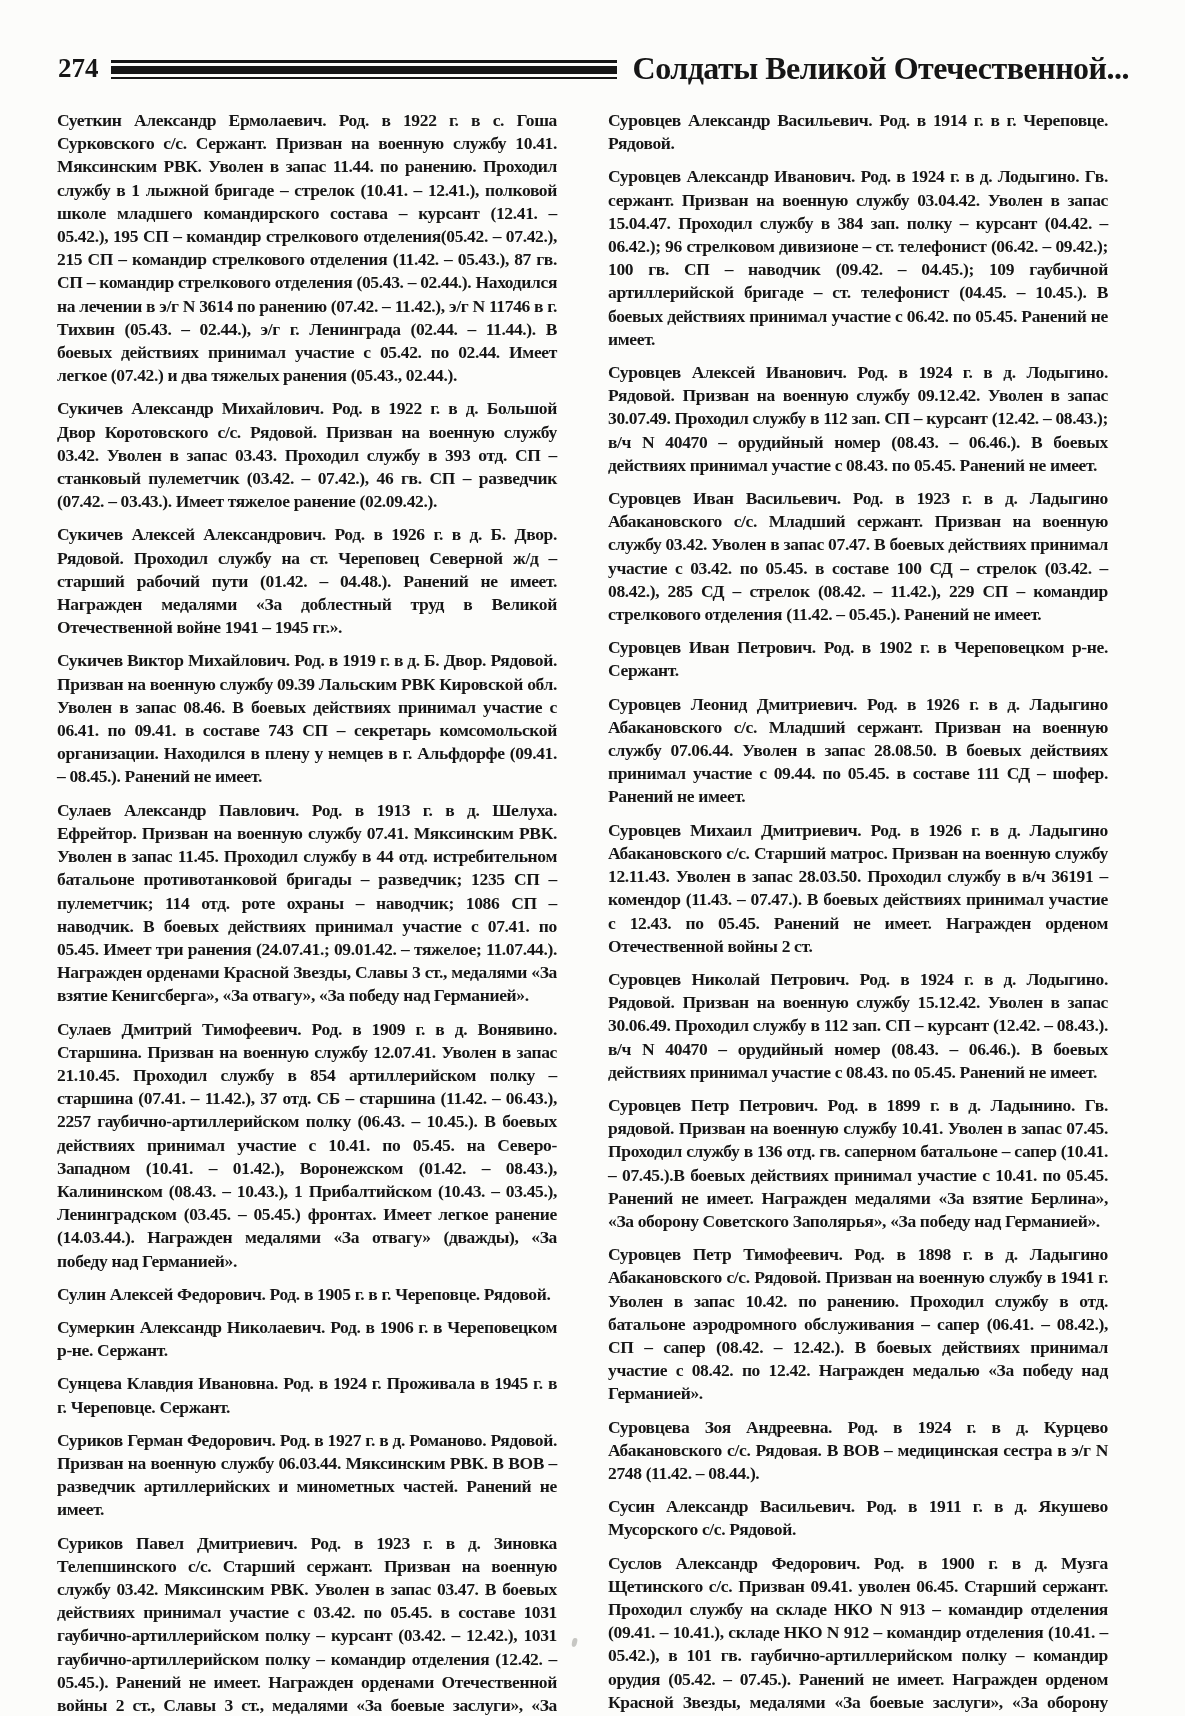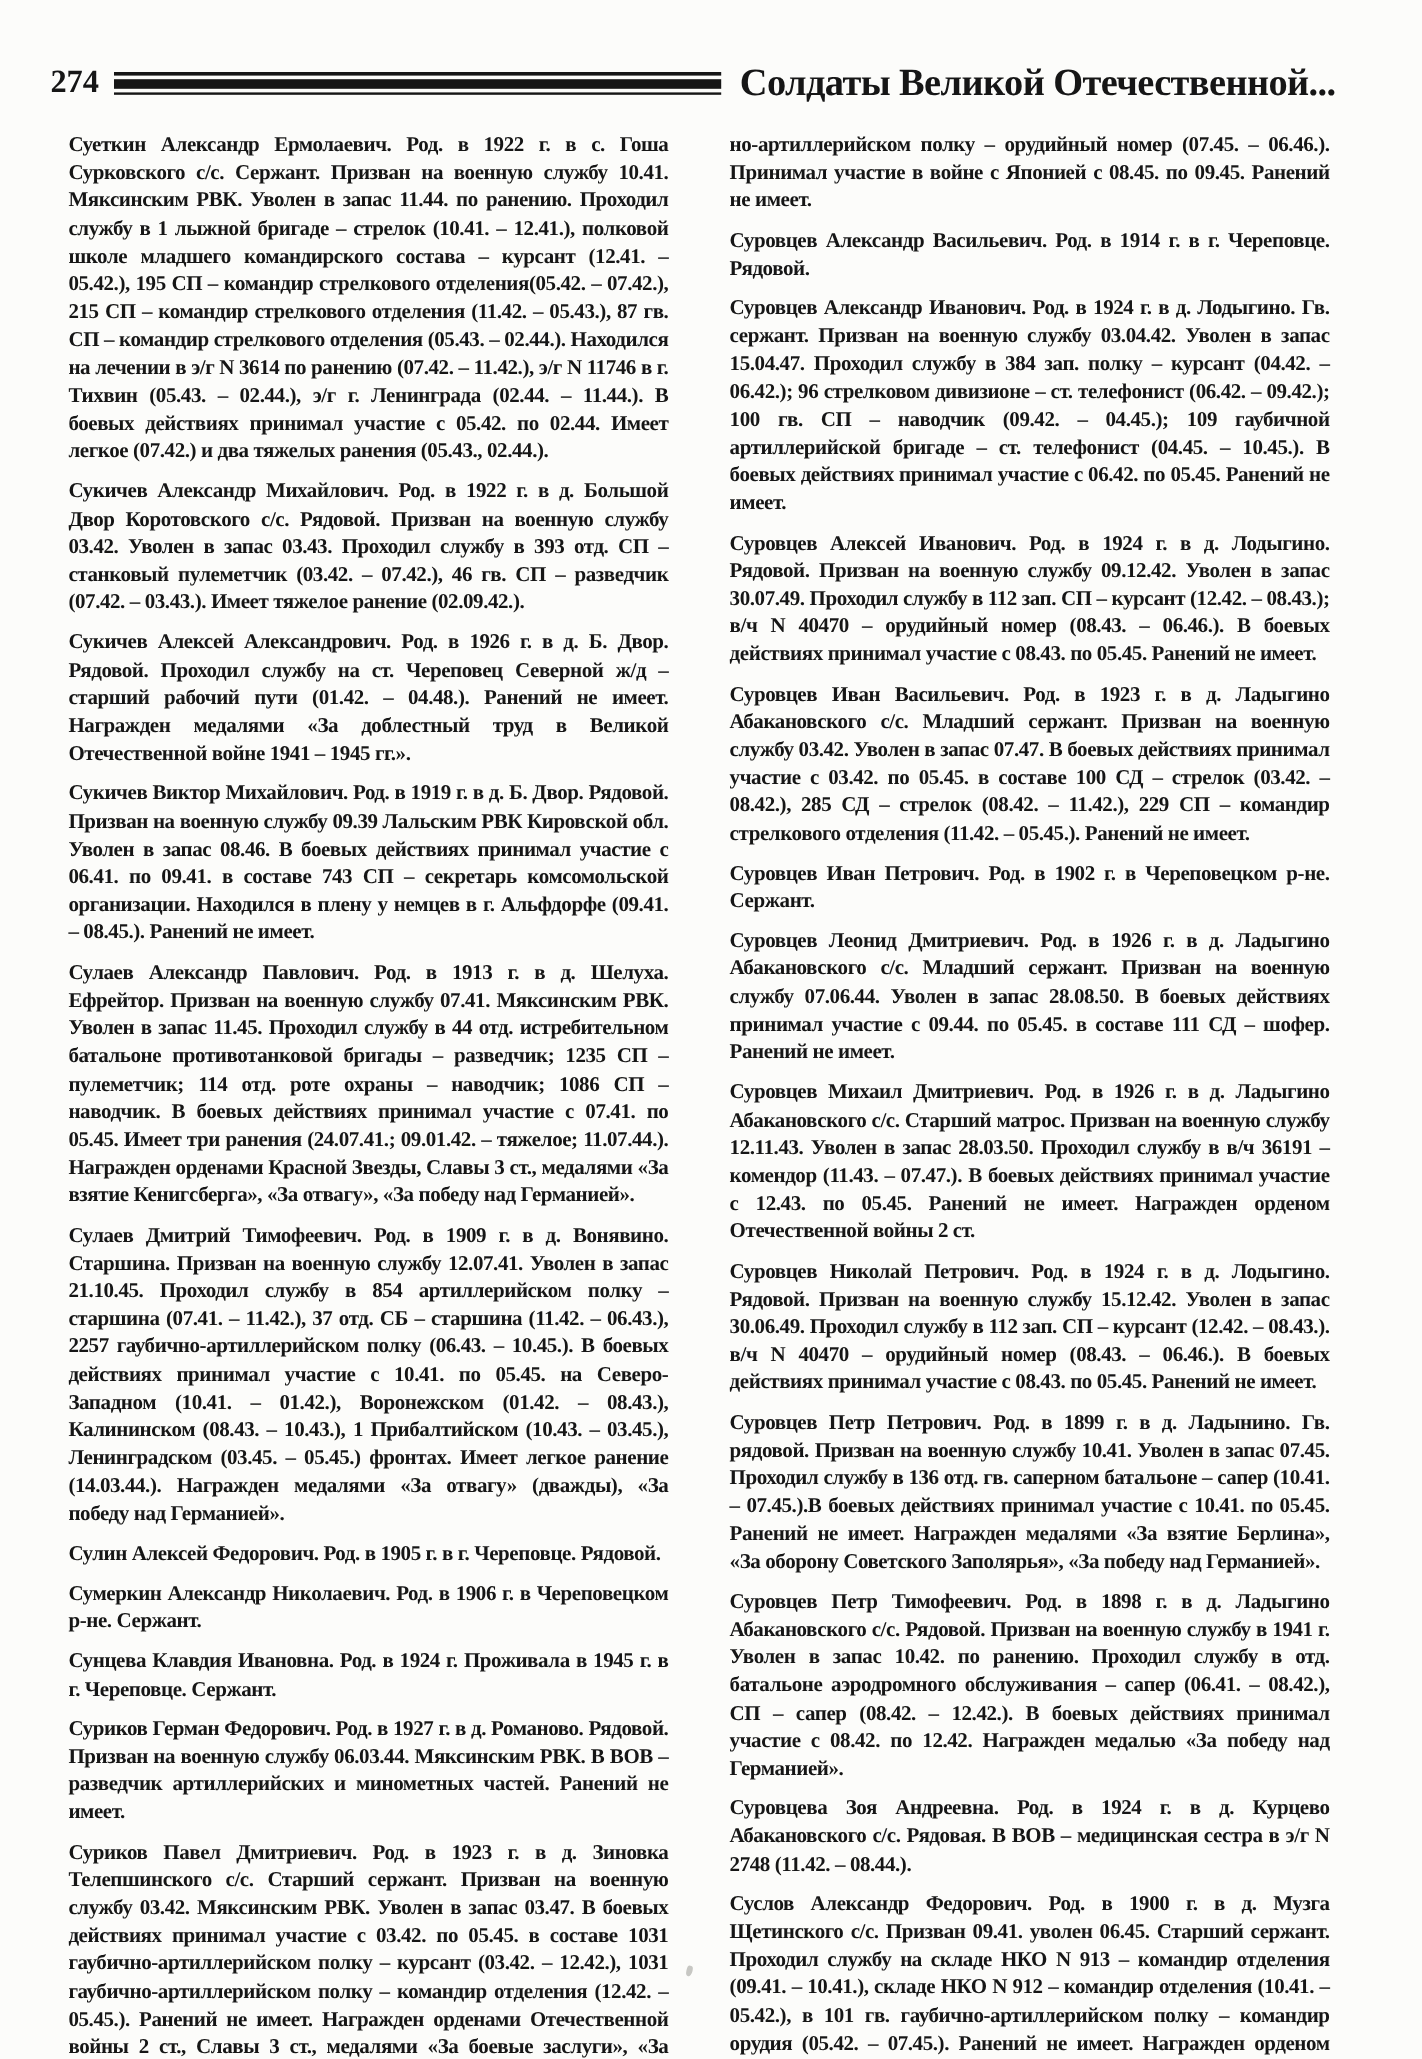--- a/index.html
+++ b/index.html
@@ -12,21 +12,21 @@
     position:relative;
     width:1185px;height:1716px;
     background:var(--paper);
     overflow:hidden;
     font-family:"Liberation Serif","DejaVu Serif",serif;
     font-weight:700;
     color:var(--ink);
   }
   
   .running-head{
-    position:absolute;left:42px;top:52px;width:1071px;
+    position:absolute;left:58px;top:52px;width:1071px;
     display:flex;align-items:center;
   }
   .page-number{
     font-size:27px;line-height:1;letter-spacing:0;
     flex:0 0 auto;
   }
   .head-rule{
     flex:1 1 auto;margin:2px 16px 0 12px;
   }
   .head-rule .r-top{height:3px;background:var(--ink);}
@@ -79,31 +79,31 @@
         <p>Сулаев Александр Павлович. Род. в 1913 г. в д. Шелуха. Ефрейтор. Призван на военную службу 07.41. Мяксинским РВК. Уволен в запас 11.45. Проходил службу в 44 отд. истребительном батальоне противотанковой бригады – разведчик; 1235 СП – пулеметчик; 114 отд. роте охраны – наводчик; 1086 СП – наводчик. В боевых действиях принимал участие с 07.41. по 05.45. Имеет три ранения (24.07.41.; 09.01.42. – тяжелое; 11.07.44.). Награжден орденами Красной Звезды, Славы 3 ст., медалями «За взятие Кенигсберга», «За отвагу», «За победу над Германией».</p>
         <p>Сулаев Дмитрий Тимофеевич. Род. в 1909 г. в д. Вонявино. Старшина. Призван на военную службу 12.07.41. Уволен в запас 21.10.45. Проходил службу в 854 артиллерийском полку – старшина (07.41. – 11.42.), 37 отд. СБ – старшина (11.42. – 06.43.), 2257 гаубично-артиллерийском полку (06.43. – 10.45.). В боевых действиях принимал участие с 10.41. по 05.45. на Северо-Западном (10.41. – 01.42.), Воронежском (01.42. – 08.43.), Калининском (08.43. – 10.43.), 1 Прибалтийском (10.43. – 03.45.), Ленинградском (03.45. – 05.45.) фронтах. Имеет легкое ранение (14.03.44.). Награжден медалями «За отвагу» (дважды), «За победу над Германией».</p>
         <p>Сулин Алексей Федорович. Род. в 1905 г. в г. Череповце. Рядовой.</p>
         <p>Сумеркин Александр Николаевич. Род. в 1906 г. в Череповецком р-не. Сержант.</p>
         <p>Сунцева Клавдия Ивановна. Род. в 1924 г. Проживала в 1945 г. в г. Череповце. Сержант.</p>
         <p>Суриков Герман Федорович. Род. в 1927 г. в д. Романово. Рядовой. Призван на военную службу 06.03.44. Мяксинским РВК. В ВОВ – разведчик артиллерийских и минометных частей. Ранений не имеет.</p>
         <p>Суриков Павел Дмитриевич. Род. в 1923 г. в д. Зиновка Телепшинского с/с. Старший сержант. Призван на военную службу 03.42. Мяксинским РВК. Уволен в запас 03.47. В боевых действиях принимал участие с 03.42. по 05.45. в составе 1031 гаубично-артиллерийском полку – курсант (03.42. – 12.42.), 1031 гаубично-артиллерийском полку – командир отделения (12.42. – 05.45.). Ранений не имеет. Награжден орденами Отечественной войны 2 ст., Славы 3 ст., медалями «За боевые заслуги», «За победу над Германией».</p>
         <p>Сурманов Анатолий Андреевич. Род. в 1923 г. в д. Лаптево. Рядовой. Призван на военную службу 06.41. Петриневским РВК. Уволен в запас 12.43. по ранению. В боевых действиях принимал участие с 11.41. по 12.43. в составе 162 полку автоматчиков – автоматчик. Имеет тяжелое ранение (09.43.).</p>
       </div>
     <div class="col">
-        <p>но-артиллерийском полку – орудийный номер (07.45. – 06.46.). Принимал участие в войне с Японией с 08.45. по 09.45. Ранений не имеет.</p>
         <p>Суровцев Александр Васильевич. Род. в 1914 г. в г. Череповце. Рядовой.</p>
         <p>Суровцев Александр Иванович. Род. в 1924 г. в д. Лодыгино. Гв. сержант. Призван на военную службу 03.04.42. Уволен в запас 15.04.47. Проходил службу в 384 зап. полку – курсант (04.42. – 06.42.); 96 стрелковом дивизионе – ст. телефонист (06.42. – 09.42.); 100 гв. СП – наводчик (09.42. – 04.45.); 109 гаубичной артиллерийской бригаде – ст. телефонист (04.45. – 10.45.). В боевых действиях принимал участие с 06.42. по 05.45. Ранений не имеет.</p>
         <p>Суровцев Алексей Иванович. Род. в 1924 г. в д. Лодыгино. Рядовой. Призван на военную службу 09.12.42. Уволен в запас 30.07.49. Проходил службу в 112 зап. СП – курсант (12.42. – 08.43.); в/ч N 40470 – орудийный номер (08.43. – 06.46.). В боевых действиях принимал участие с 08.43. по 05.45. Ранений не имеет.</p>
         <p>Суровцев Иван Васильевич. Род. в 1923 г. в д. Ладыгино Абакановского с/с. Младший сержант. Призван на военную службу 03.42. Уволен в запас 07.47. В боевых действиях принимал участие с 03.42. по 05.45. в составе 100 СД – стрелок (03.42. – 08.42.), 285 СД – стрелок (08.42. – 11.42.), 229 СП – командир стрелкового отделения (11.42. – 05.45.). Ранений не имеет.</p>
         <p>Суровцев Иван Петрович. Род. в 1902 г. в Череповецком р-не. Сержант.</p>
         <p>Суровцев Леонид Дмитриевич. Род. в 1926 г. в д. Ладыгино Абакановского с/с. Младший сержант. Призван на военную службу 07.06.44. Уволен в запас 28.08.50. В боевых действиях принимал участие с 09.44. по 05.45. в составе 111 СД – шофер. Ранений не имеет.</p>
         <p>Суровцев Михаил Дмитриевич. Род. в 1926 г. в д. Ладыгино Абакановского с/с. Старший матрос. Призван на военную службу 12.11.43. Уволен в запас 28.03.50. Проходил службу в в/ч 36191 – комендор (11.43. – 07.47.). В боевых действиях принимал участие с 12.43. по 05.45. Ранений не имеет. Награжден орденом Отечественной войны 2 ст.</p>
         <p>Суровцев Николай Петрович. Род. в 1924 г. в д. Лодыгино. Рядовой. Призван на военную службу 15.12.42. Уволен в запас 30.06.49. Проходил службу в 112 зап. СП – курсант (12.42. – 08.43.). в/ч N 40470 – орудийный номер (08.43. – 06.46.). В боевых действиях принимал участие с 08.43. по 05.45. Ранений не имеет.</p>
         <p>Суровцев Петр Петрович. Род. в 1899 г. в д. Ладынино. Гв. рядовой. Призван на военную службу 10.41. Уволен в запас 07.45. Проходил службу в 136 отд. гв. саперном батальоне – сапер (10.41. – 07.45.).В боевых действиях принимал участие с 10.41. по 05.45. Ранений не имеет. Награжден медалями «За взятие Берлина», «За оборону Советского Заполярья», «За победу над Германией».</p>
         <p>Суровцев Петр Тимофеевич. Род. в 1898 г. в д. Ладыгино Абакановского с/с. Рядовой. Призван на военную службу в 1941 г. Уволен в запас 10.42. по ранению. Проходил службу в отд. батальоне аэродромного обслуживания – сапер (06.41. – 08.42.), СП – сапер (08.42. – 12.42.). В боевых действиях принимал участие с 08.42. по 12.42. Награжден медалью «За победу над Германией».</p>
         <p>Суровцева Зоя Андреевна. Род. в 1924 г. в д. Курцево Абакановского с/с. Рядовая. В ВОВ – медицинская сестра в э/г N 2748 (11.42. – 08.44.).</p>
+        <p>Сусин Александр Васильевич. Род. в 1911 г. в д. Якушево Мусорского с/с. Рядовой.</p>
         <p>Суслов Александр Федорович. Род. в 1900 г. в д. Музга Щетинского с/с. Призван 09.41. уволен 06.45. Старший сержант. Проходил службу на складе НКО N 913 – командир отделения (09.41. – 10.41.), складе НКО N 912 – командир отделения (10.41. – 05.42.), в 101 гв. гаубично-артиллерийском полку – командир орудия (05.42. – 07.45.). Ранений не имеет. Награжден орденом Красной Звезды, медалями «За боевые заслуги», «За оборону Сталинграда».</p>
       </div>
   </div>
 
   <div class="scan-smudge"></div>
 
 </div>
 
 </body></html>

